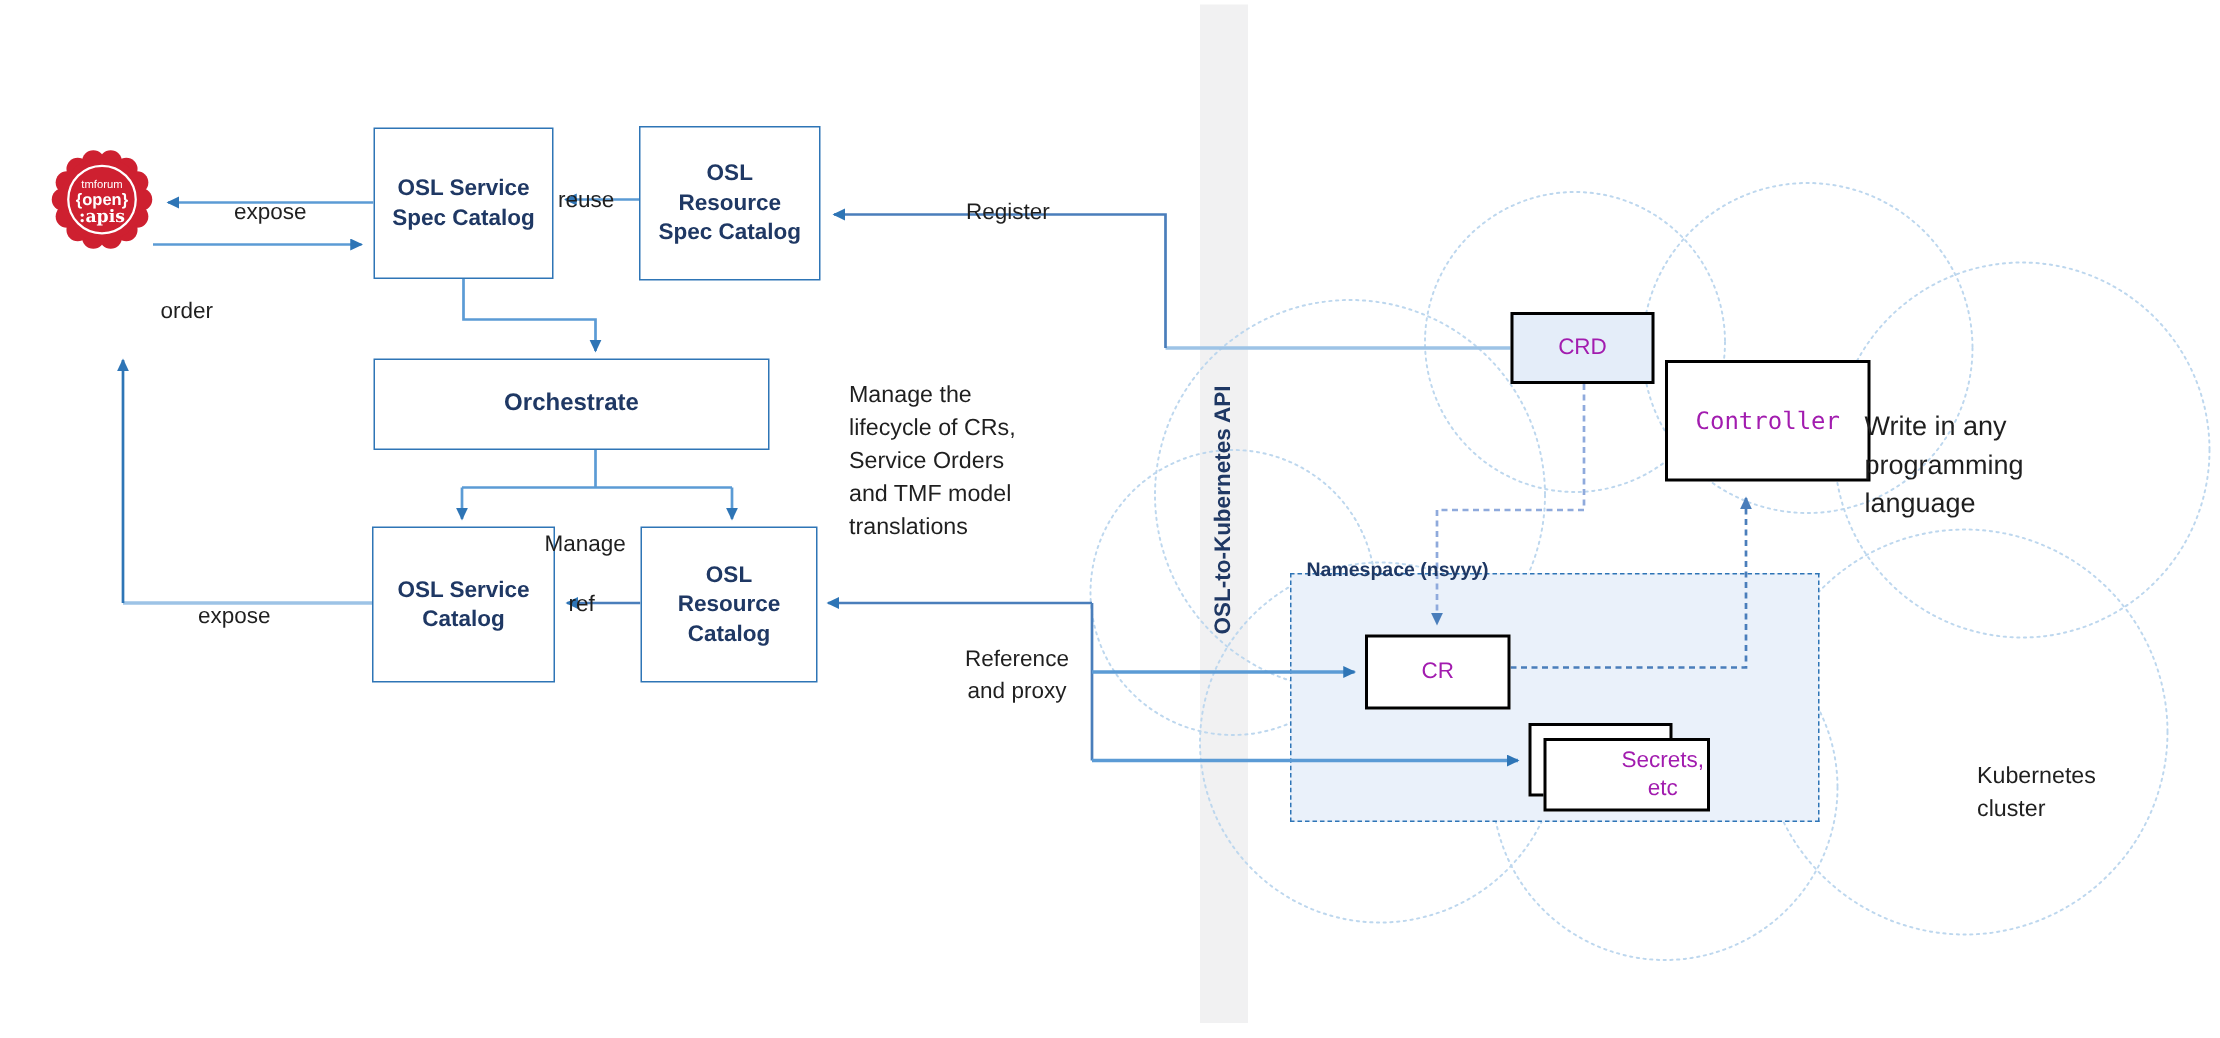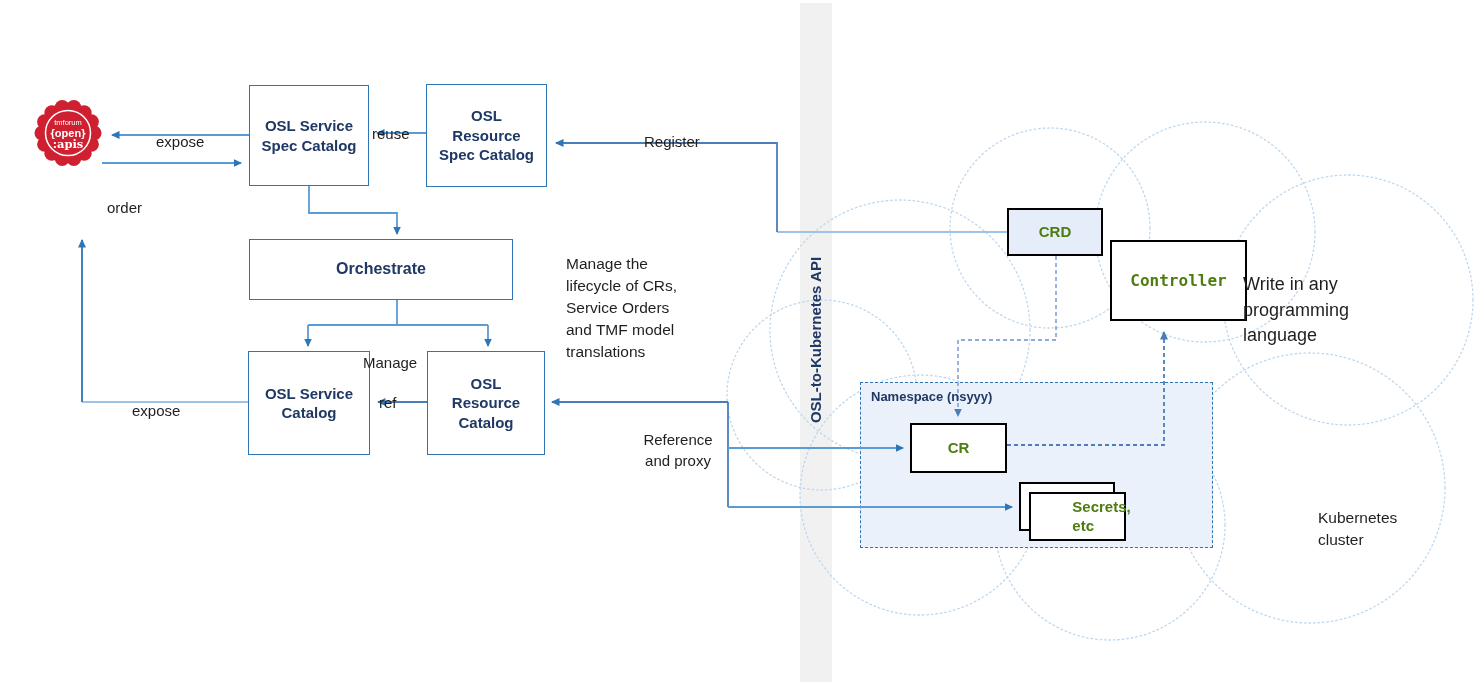--- a/index.html
+++ b/index.html
@@ -3,29 +3,29 @@
 <meta charset="utf-8">
 <style>
   html,body{margin:0;padding:0;background:#fff;}
   body{width:1480px;height:692px;position:relative;overflow:hidden;
        font-family:"Liberation Sans",sans-serif;}
   .abs{position:absolute;}
   .lbl{position:absolute;font-size:15px;color:#1f1f1f;white-space:pre-line;line-height:1.4;z-index:6;margin-top:26px;}
   .bluebox{position:absolute;border:1.6px solid #2E75B6;background:#fff;color:#1F3864;
            font-weight:bold;font-size:15px;display:flex;align-items:center;justify-content:center;
            text-align:center;white-space:pre-line;line-height:1.3;z-index:5;box-sizing:border-box;}
-  .blackbox{position:absolute;border:2.6px solid #000;background:#fff;color:#4d7c0f;
-            font-weight:bold;font-size:15px;display:flex;align-items:center;justify-content:center;
-            text-align:left;white-space:pre-line;line-height:1.25;z-index:5;box-sizing:border-box;}
+  .blackbox{position:absolute;border:2.6px solid #000;background:#fff;color:#a21caf;
+            font-weight:normal;font-size:15px;display:flex;align-items:center;justify-content:center;
+            text-align:center;white-space:pre-line;line-height:1.25;z-index:5;box-sizing:border-box;}
   #api-bar{left:800px;top:3px;width:32px;height:679px;background:#F1F1F2;z-index:1;}
   #api-bar-label{left:686px;top:324px;width:260px;height:32px;line-height:32px;text-align:center;
                  transform:rotate(-90deg);font-weight:bold;font-size:15px;color:#1F3864;z-index:6;}
   #namespace{left:860px;top:382px;width:353px;height:166px;background:#EAF1FA;
              border:1.6px dashed #2E75B6;z-index:2;box-sizing:border-box;}
-  #namespace-label{left:871px;top:389px;font-size:13px;font-weight:bold;color:#1F3864;z-index:6;}
+  #namespace-label{left:871px;top:372px;font-size:13px;font-weight:bold;color:#1F3864;z-index:6;}
   svg.layer{position:absolute;left:0;top:0;z-index:3;}
   svg#cloud-layer{z-index:1;}
   svg#logo{z-index:6;}
 </style>
 </head>
 <body>
 
 <div id="api-bar" class="abs"></div>
 
 <svg id="cloud-layer" class="layer" width="1480" height="692">
@@ -120,21 +120,21 @@
 <div class="bluebox" style="left:248px;top:351px;width:122px;height:104px;">OSL Service
 Catalog</div>
 <div class="bluebox" style="left:427px;top:351px;width:118px;height:104px;">OSL
 Resource
 Catalog</div>
 
 <div class="blackbox" style="left:1007px;top:208px;width:96px;height:48px;background:#E4EDF9;z-index:5;">CRD</div>
 <div class="blackbox" style="left:1110px;top:240px;width:137px;height:81px;z-index:6;font-family:'DejaVu Sans Mono',monospace;font-size:16px;">Controller</div>
 <div class="blackbox" style="left:910px;top:423px;width:97px;height:50px;">CR</div>
 <div class="blackbox" style="left:1019px;top:482px;width:96px;height:49px;z-index:5;"></div>
-<div class="blackbox" style="left:1029px;top:492px;width:97px;height:49px;z-index:6;padding-left:48px;">Secrets,
+<div class="blackbox" style="left:1029px;top:492px;width:111px;height:49px;z-index:6;padding-left:48px;">Secrets,
 etc</div>
 
 <div class="lbl" style="left:156px;top:105px;">expose</div>
 <div class="lbl" style="left:107px;top:171px;">order</div>
 <div class="lbl" style="left:372px;top:97px;">reuse</div>
 <div class="lbl" style="left:644px;top:105px;">Register</div>
 <div class="lbl" style="left:363px;top:326px;">Manage</div>
 <div class="lbl" style="left:379px;top:366px;">ref</div>
 <div class="lbl" style="left:132px;top:374px;">expose</div>
 <div class="lbl" style="left:633px;top:403px;width:90px;text-align:center;">Reference

